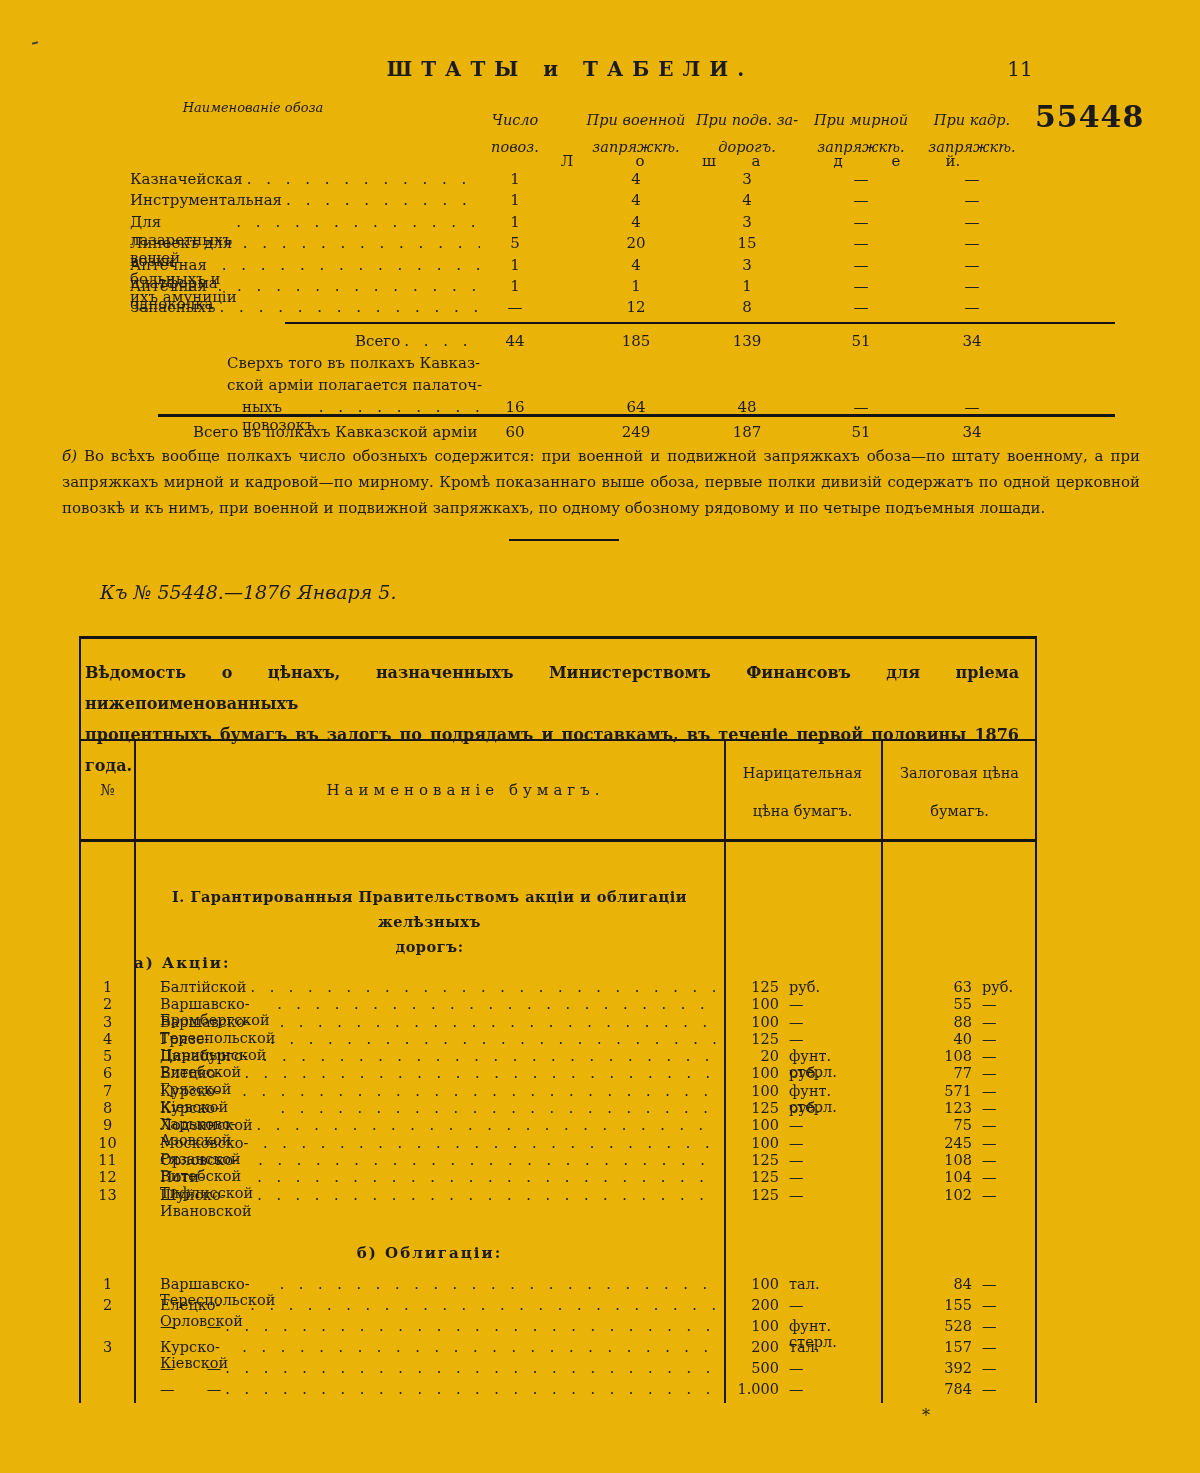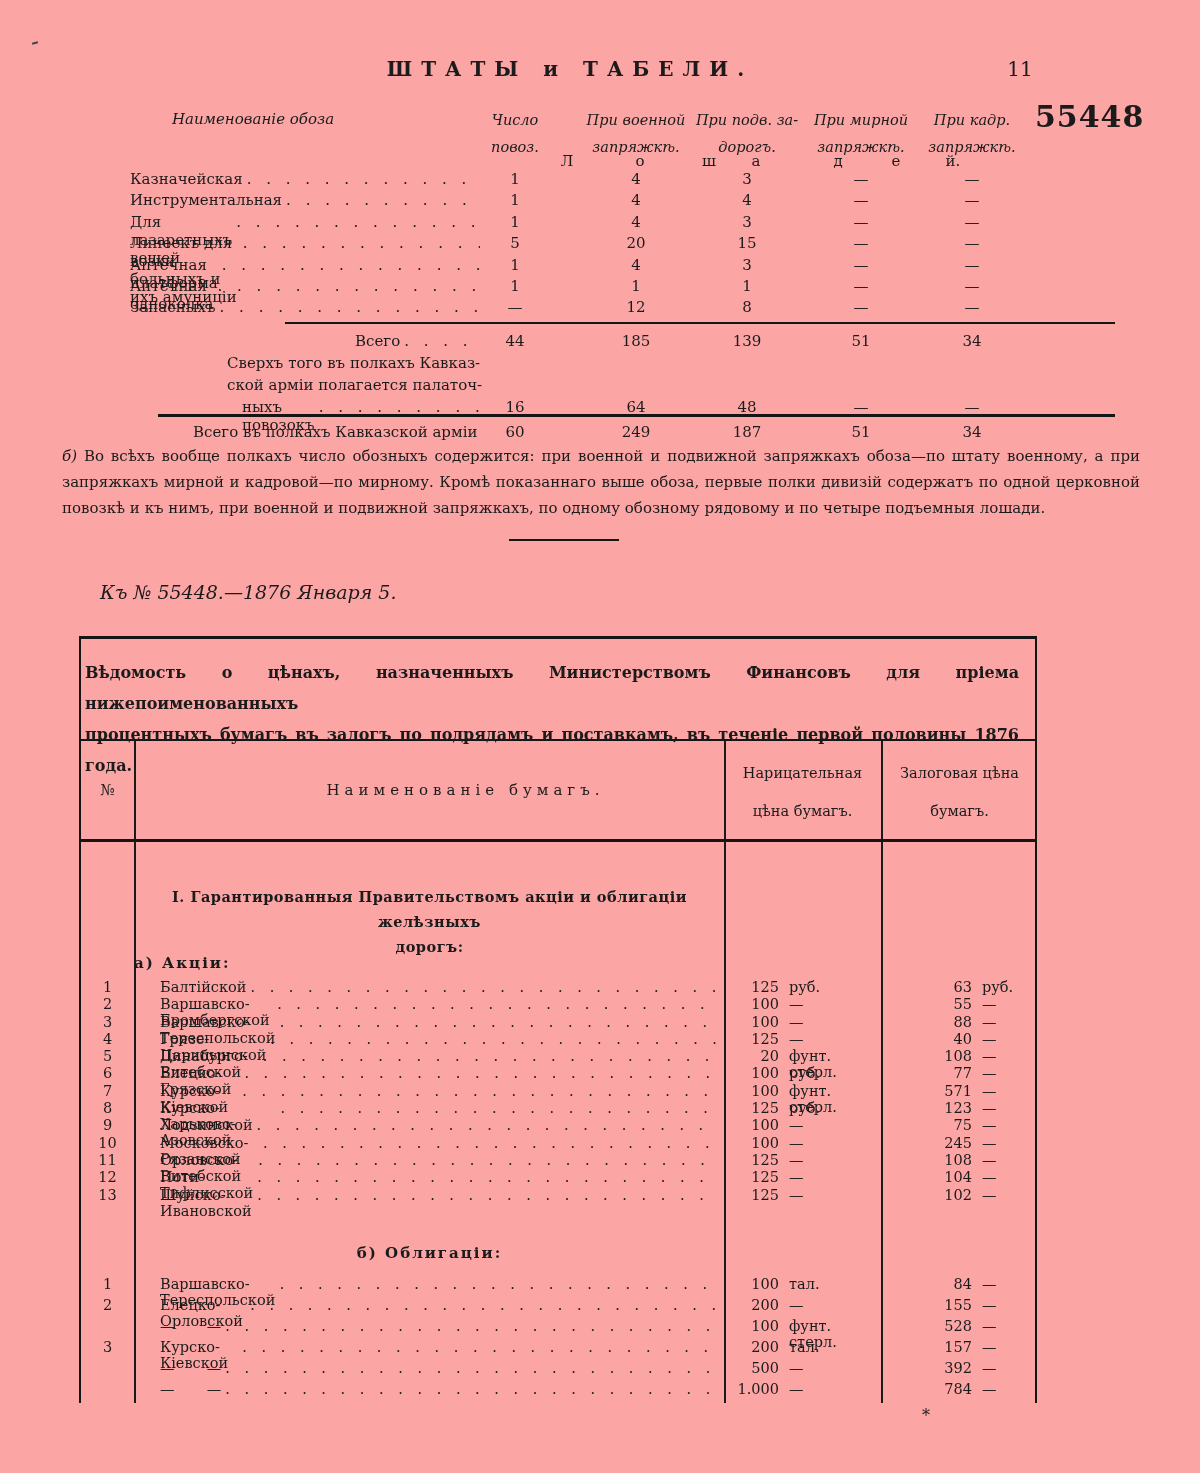--- a/index.html
+++ b/index.html
@@ -1,28 +1,28 @@
 <!DOCTYPE html>
 <html><head>
 <meta charset="utf-8">
 <style>
   html,body{margin:0;padding:0;background:#ffffff;}
-  .page{position:relative;width:1200px;height:1473px;background:#fca5a5;overflow:hidden;
+  .page{position:relative;width:1200px;height:1473px;background:#eab308;overflow:hidden;
         font-family:"DejaVu Serif","Liberation Serif",serif;color:#1b1b1b;}
   .it{font-style:italic;}
   .speck{position:absolute;left:32px;top:42px;width:6px;height:2px;background:#444;transform:rotate(-15deg);}
 
   
   .title{position:absolute;top:57px;left:380px;width:380px;text-align:center;
          font-weight:bold;font-size:20px;letter-spacing:9px;}
   .pagenum{position:absolute;top:57px;left:1000px;width:40px;text-align:center;font-size:20px;}
   .docnum{position:absolute;top:99px;left:1035px;width:110px;font-weight:bold;font-size:30px;letter-spacing:1px;}
 
   
-  .t1-namehdr{position:absolute;top:110px;left:148px;width:210px;text-align:center;font-size:15px;}
+  .t1-namehdr{position:absolute;top:100px;left:148px;width:210px;text-align:center;font-size:13px;}
   .t1col{position:absolute;top:107px;text-align:center;font-size:14.5px;line-height:27px;width:130px;}
   .t1c1{left:450px;} .t1c2{left:571px;} .t1c3{left:682px;} .t1c4{left:796px;} .t1c5{left:907px;}
   .horses{position:absolute;top:152px;left:0;width:1200px;height:18px;font-size:15px;}
   .horses span{position:absolute;width:24px;text-align:center;}
   .hl0{left:555px;} .hl1{left:628px;} .hl2{left:697px;} .hl3{left:744px;}
   .hl4{left:826px;} .hl5{left:884px;} .hl6{left:941px;}
 
   .w-rows{position:absolute;top:170px;left:0;width:1200px;}
   .w-row{position:relative;height:21.4px;font-size:15px;}
   .w-name{position:absolute;left:130px;width:350px;display:flex;}

